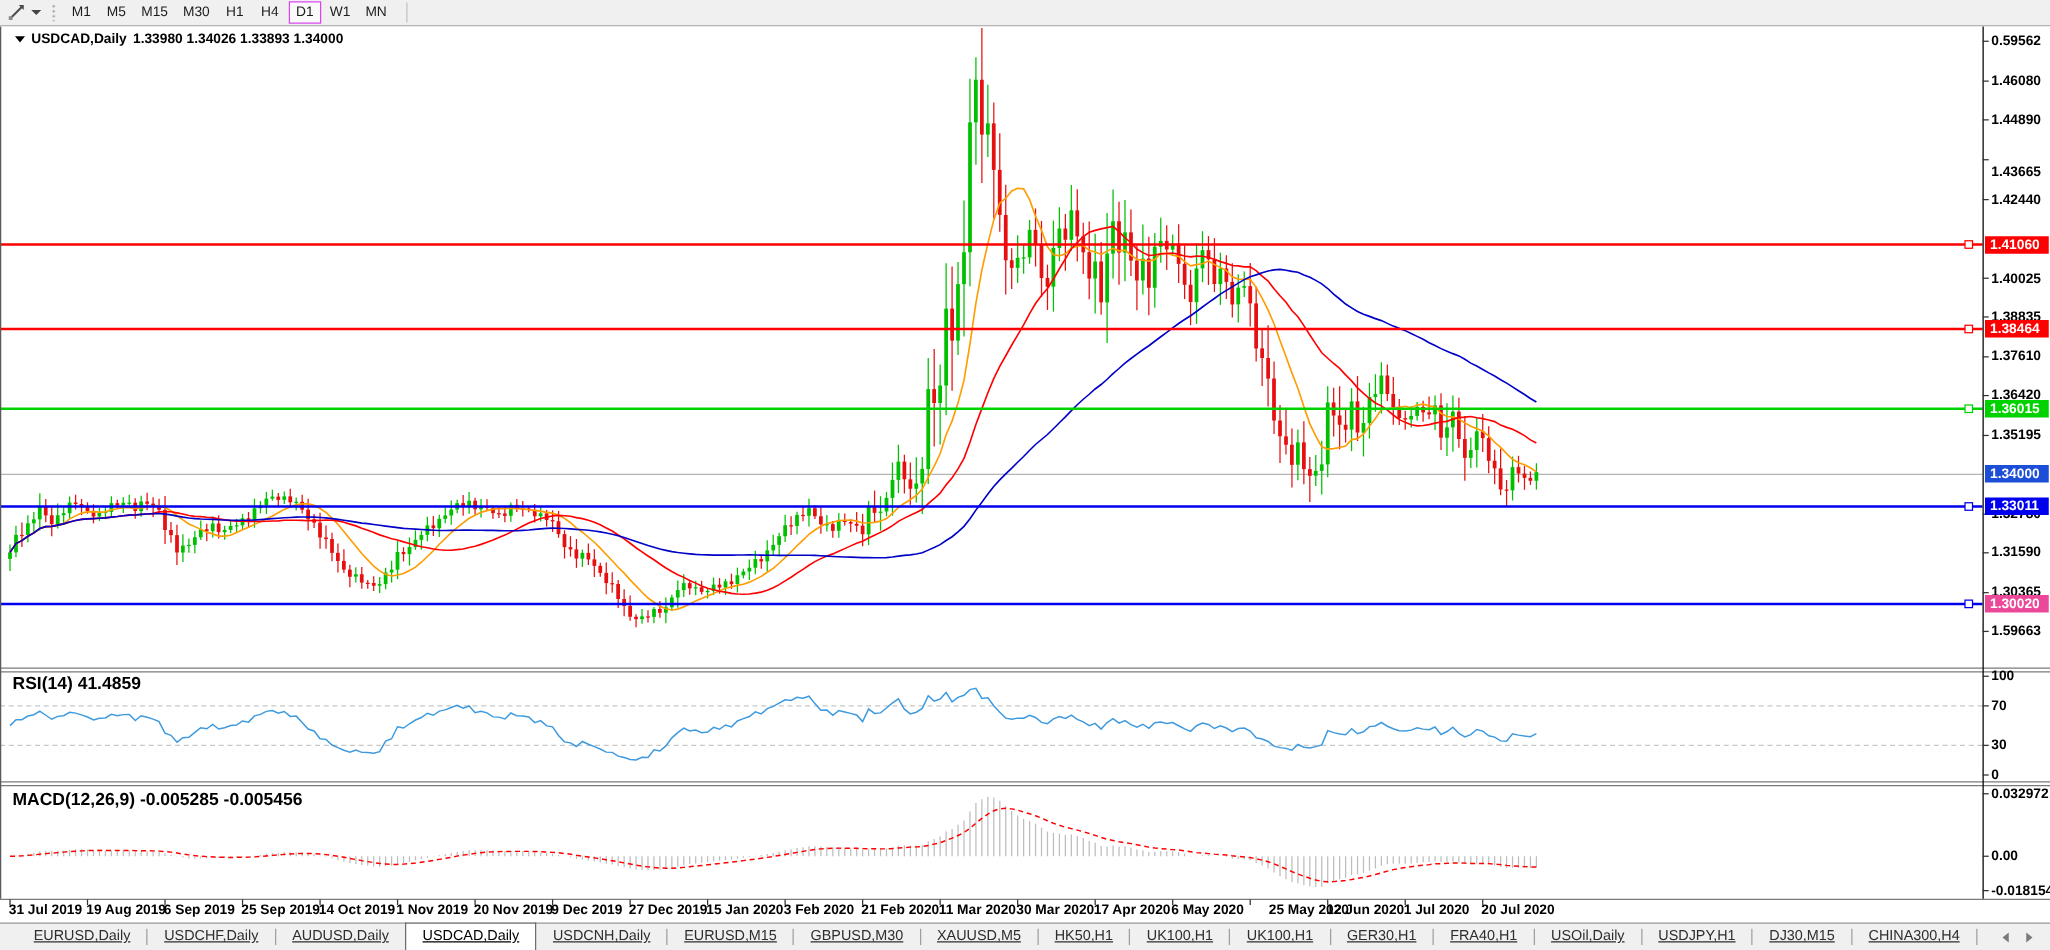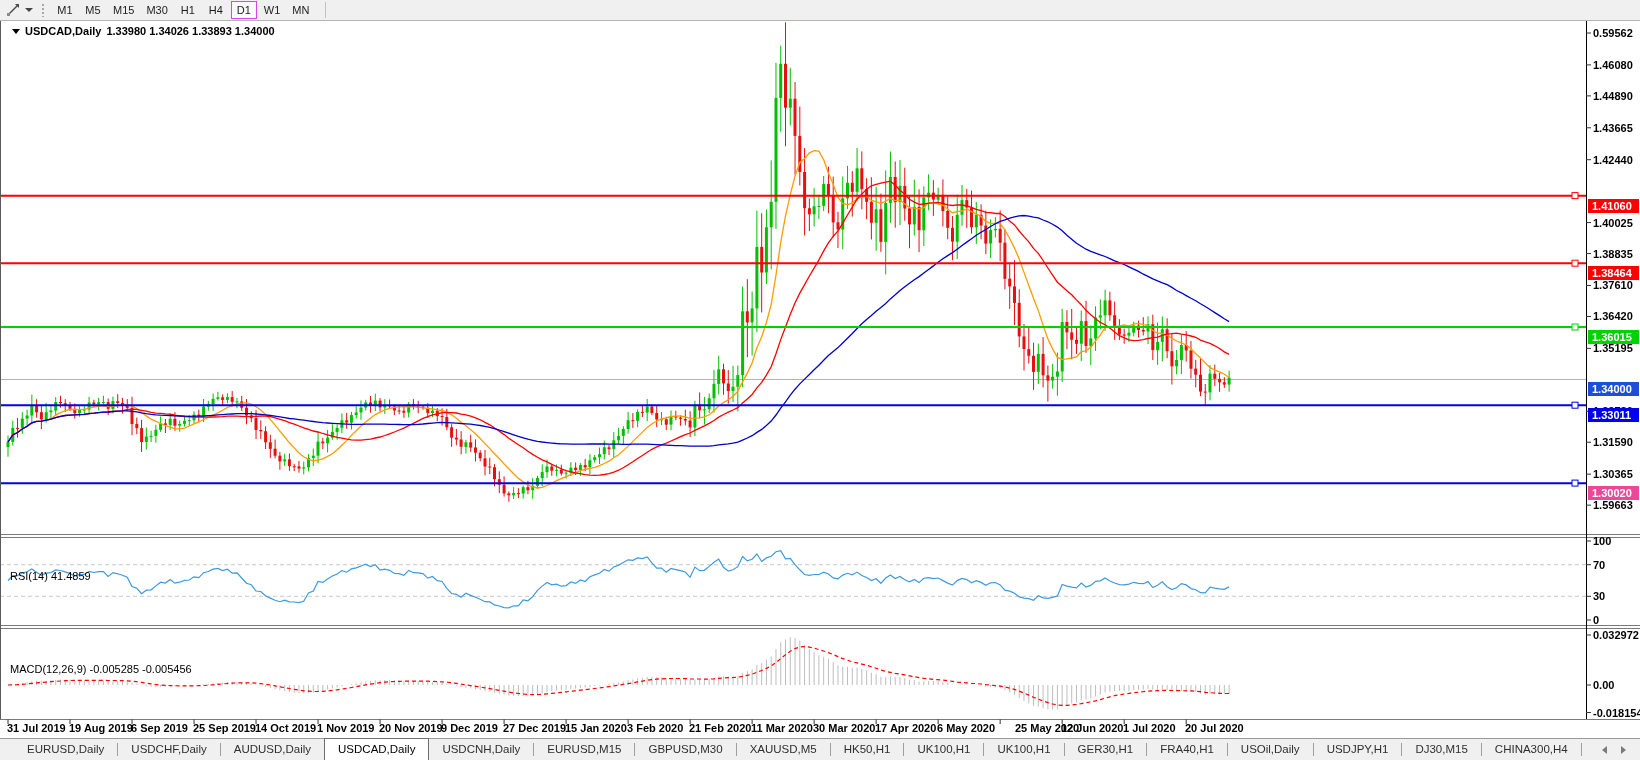--- a/index.html
+++ b/index.html
@@ -27,36 +27,36 @@
   
   .chart-window { position:absolute; top:21px; left:0; width:1640px; height:717px;
     background:#ffffff; z-index:0; }
   svg#plot { position:absolute; top:0; left:0; z-index:1; pointer-events:none; }
 
   .overlay { position:absolute; z-index:3; white-space:nowrap; }
   .chart-title { top:25px; left:12px; font-size:11px; font-weight:700; color:#000;
     display:flex; align-items:center; gap:5px; }
   .title-arrow { width:0; height:0; border-left:4px solid transparent;
     border-right:4px solid transparent; border-top:5px solid #000; }
-  .pane-title { font-size:11px; font-weight:400; color:#000;margin-top:32px; }
+  .pane-title { font-size:14px; font-weight:700; color:#000; }
   .tick-label { position:absolute; left:1593px; font-size:11px; font-weight:700;
     color:#000; height:12px; line-height:12px; z-index:3; }
   .chip { position:absolute; left:1588px; width:51px; height:14px; color:#fff;
-    font-size:11px; font-weight:700; line-height:14px; padding-left:4px; z-index:4;margin-top:10px; }
+    font-size:11px; font-weight:700; line-height:14px; padding-left:4px; z-index:4; }
   .date-label { position:absolute; top:722px; font-size:11px; font-weight:700;
     color:#000; z-index:3; }
   .splitter { position:absolute; left:0; width:1640px; height:6px; z-index:4;
     cursor:row-resize; }
 
   
   .tabbar { position:absolute; left:0; top:738px; width:1640px; height:22px;
     background:#f0f0f0; border-top:1px solid #9a9a9a; display:flex;
     align-items:center; z-index:10; padding-left:14px; }
   .tab { height:21px; line-height:20px; padding:0 13px; font-size:11.5px;
-    color:#2e2e2e; cursor:default; }
+    color:#2e2e2e; cursor:default;text-decoration:underline; }
   .tab.active { background:#fff; border:1px solid #6e6e6e; border-bottom:none;
     color:#000; margin-top:-1px; height:22px; line-height:21px; }
   .tab-sep { width:1px; height:13px; background:#9f9f9f; }
   .tab-arrows { margin-left:auto; display:flex; align-items:center; gap:14px;
     padding-right:14px; }
   .arr-left { width:0; height:0; border-top:4px solid transparent;
     border-bottom:4px solid transparent; border-right:5px solid #7a7a7a; }
   .arr-right { width:0; height:0; border-top:4px solid transparent;
     border-bottom:4px solid transparent; border-left:5px solid #7a7a7a; }
 </style>
@@ -936,21 +936,21 @@
     <span>USDCAD,Daily</span>
     <span>1.33980 1.34026 1.33893 1.34000</span>
   </div>
   <div class="overlay pane-title" style="top:538px;left:10px;">RSI(14) 41.4859</div>
   <div class="overlay pane-title" style="top:631px;left:10px;">MACD(12,26,9) -0.005285 -0.005456</div>
 
   <div id="axis-labels">
       <div class="tick-label" style="top:27px">0.59562</div>
       <div class="tick-label" style="top:59px">1.46080</div>
       <div class="tick-label" style="top:90px">1.44890</div>
-      <div class="tick-label" style="top:122px">1.43665</div>
+      <div class="tick-label" style="top:132px">1.43665</div>
       <div class="tick-label" style="top:154px">1.42440</div>
       <div class="tick-label" style="top:217px">1.40025</div>
       <div class="tick-label" style="top:248px">1.38835</div>
       <div class="tick-label" style="top:279px">1.37610</div>
       <div class="tick-label" style="top:310px">1.36420</div>
       <div class="tick-label" style="top:342px">1.35195</div>
       <div class="tick-label" style="top:405px">1.32780</div>
       <div class="tick-label" style="top:436px">1.31590</div>
       <div class="tick-label" style="top:468px">1.30365</div>
       <div class="tick-label" style="top:499px">1.59663</div>

